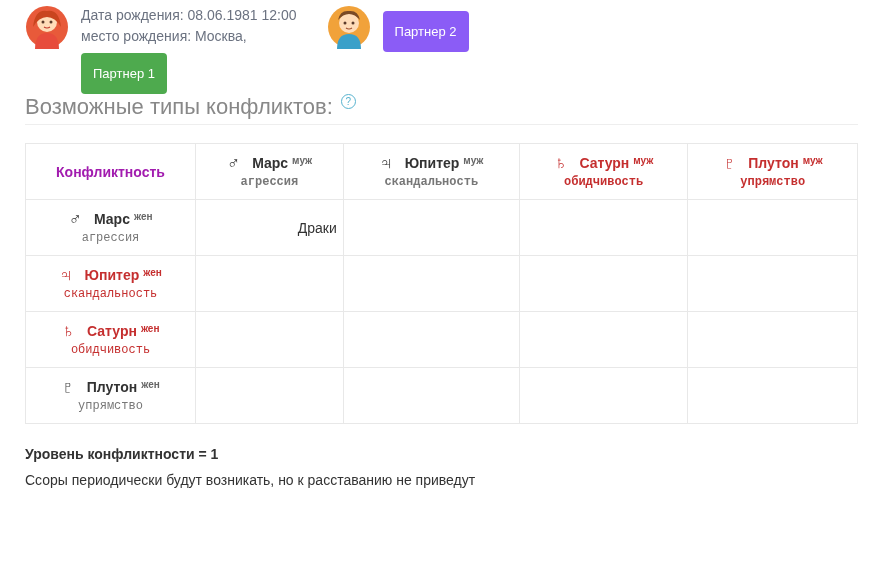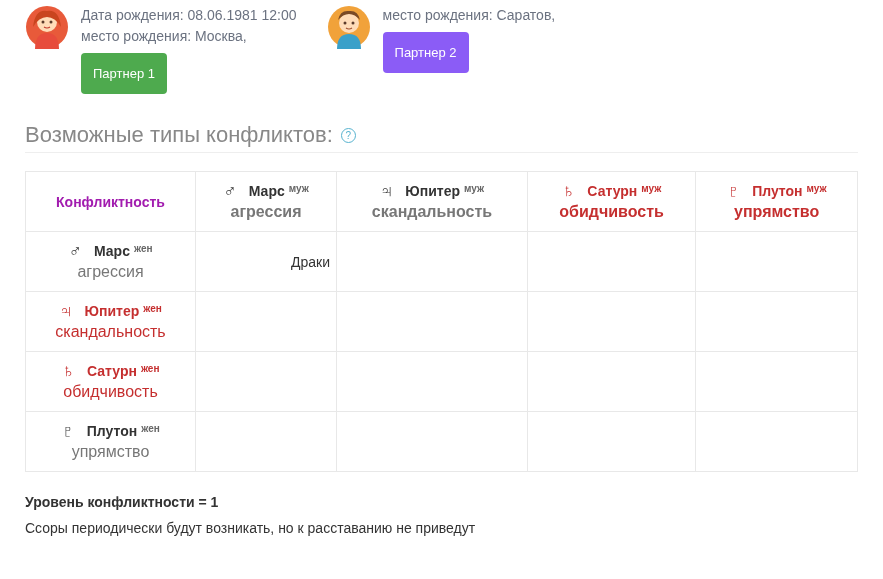--- a/index.html
+++ b/index.html
@@ -1,37 +1,37 @@
 <!DOCTYPE html>
 <html><head>
 <meta charset="utf-8">
 <style>
 * { box-sizing: border-box; margin: 0; padding: 0; }
 body { font-family: "Segoe UI", Arial, sans-serif; background: #fff; color: #555; padding: 5px 25px 25px 25px; width: 883px; font-size: 14px; }
-.partners { display: flex; gap: 30px; margin-bottom: 28px; }
+.partners { display: flex; gap: 30px; }
 .partner { display: flex; gap: 12px; }
 .avatar { width: 44px; height: 44px; flex: 0 0 44px; }
 .info-line { color: #6b7280; line-height: 1.5; }
 .badge { display: inline-block; padding: 13px 12px; border-radius: 4px; color: #fff; font-size: 13px; margin-top: 6px; }
 .badge.green { background: #4eaa4e; }
 .badge.blue { background: #8b5cf6; }
-.section-title { color: #888; font-size: 22px; font-weight: 400; margin-bottom: 4px; display: flex; align-items: center; gap: 8px; }
+.section-title { color: #888; font-size: 22px; font-weight: 400; margin-bottom: 4px; display: flex; gap: 8px; }
 .hr { border: none; border-top: 1px solid #eee; margin-bottom: 18px; }
 .help-icon { width: 15px; height: 15px; border: 1.2px solid #58b3cf; border-radius: 50%; color: #58b3cf; font-size: 10px; display: inline-flex; align-items: center; justify-content: center; }
 table { width: 100%; border-collapse: collapse; }
 th, td { border: 1px solid #e8e8e8; text-align: center; vertical-align: middle; padding: 10px 6px; }
 th { font-weight: 700; color: #444; }
 .th-corner { font-weight: 700; color: #a21caf; padding: 18px 6px; }
 .head-inner { display: flex; flex-direction: column; align-items: center; gap: 3px; }
 .head-top { display: flex; align-items: center; gap: 4px; justify-content: center; color: #333; }
 .head-top.red .planet-name { color: #c52f2f; }
 .planet-name { font-weight: 700; font-size: 14px; padding-left: 8px; }
 .gender { font-size: 10px; font-weight: 700; position: relative; top: -3px; color: #666; }
 .head-top.red .gender { color: #c52f2f; }
-.trait { font-size: 16px; color: #777; }
+.trait { font-size: 12px; color: #777; font-family: Liberation Mono, monospace; }
 .trait.red { color: #c52f2f; }
 .glyph { font-size: 18px; line-height: 1; color: #3b3b3b; font-weight: 400; }
 .head-top.red .glyph { color: #c52f2f; }
 .cell-val { color: #333; text-align: right; }
 .row-head { width: 170px; }
 .footer { margin-top: 22px; }
 .level { font-weight: 700; color: #333; margin-bottom: 10px; }
 .note { color: #333; }
 </style>
 </head>
@@ -62,21 +62,20 @@
           <circle cx="22" cy="22" r="21" fill="#f1a23a"></circle>
           <circle cx="22" cy="18" r="10" fill="#ffdcb8"></circle>
           <path d="M11 15 Q13 5 22 6 Q31 5 33 15 Q28 9 22 9 Q16 9 11 15" fill="#7a4a26"></path>
           <circle cx="18" cy="18" r="1.5" fill="#5a3a2a"></circle>
           <circle cx="26" cy="18" r="1.5" fill="#5a3a2a"></circle>
           <path d="M19 23 Q22 25 25 23" stroke="#a05030" stroke-width="1.2" fill="none"></path>
           <path d="M10 44 Q10 29 22 29 Q34 29 34 44 Z" fill="#3aa0c9"></path>
         </svg>
     </div>
     <div>
-      <div class="info-line"><span>место рождения:</span> <span>Саратов,</span></div>
       <span class="badge blue">Партнер 2</span>
     </div>
   </div>
 </div>
 
 <div class="section-title">
   <span>Возможные типы конфликтов:</span>
   <span class="help-icon">?</span>
 </div>
 <hr class="hr">

